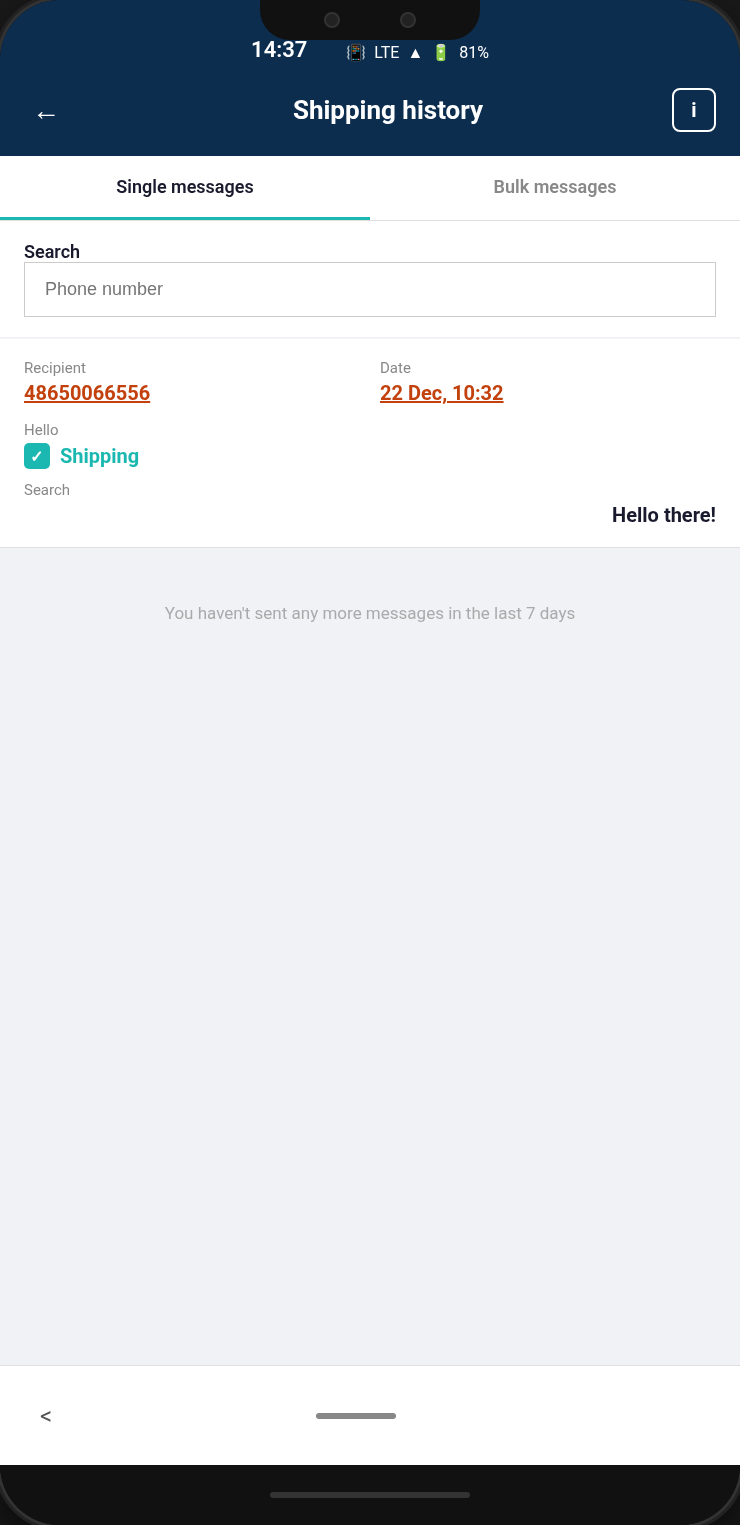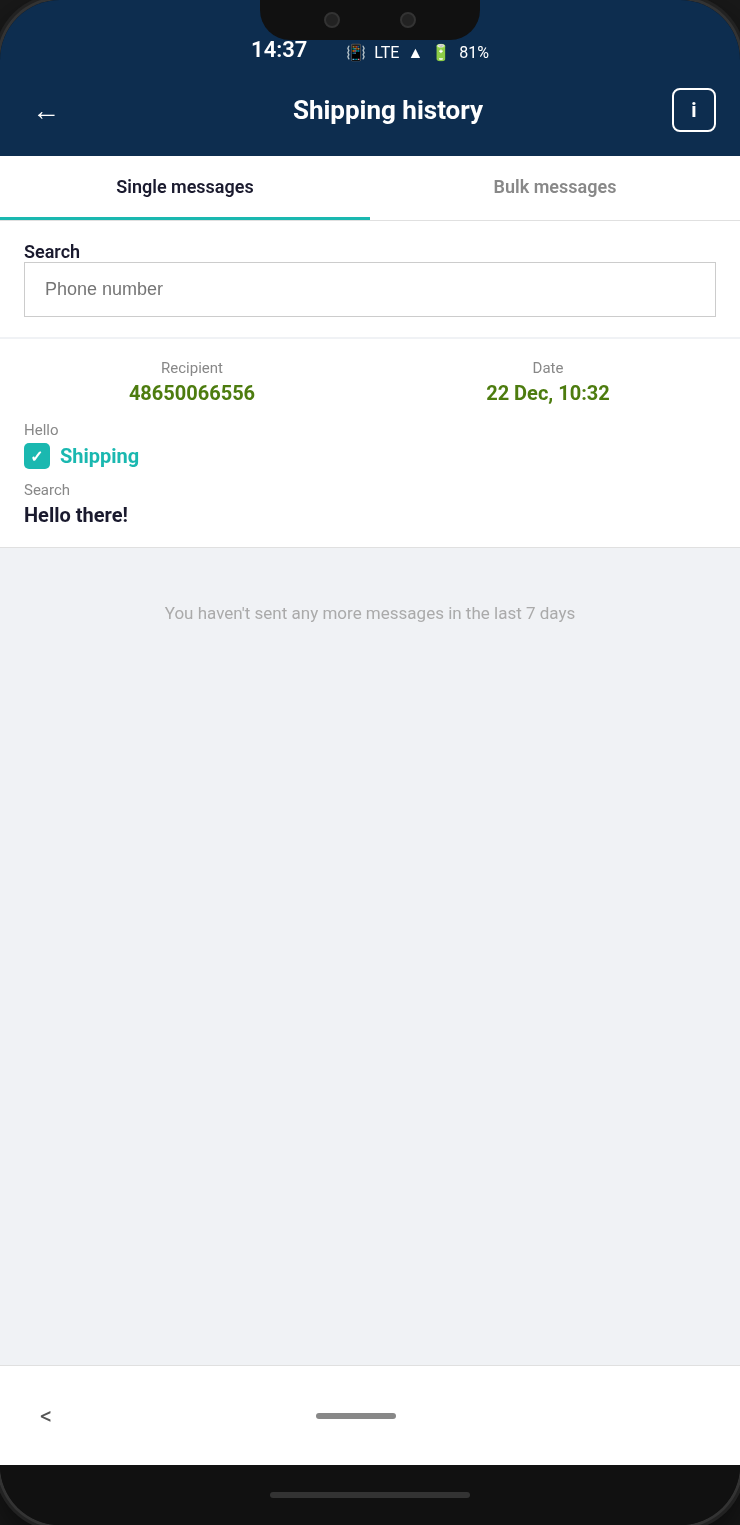--- a/index.html
+++ b/index.html
@@ -177,37 +177,37 @@
     .message-card {
       background: white;
       margin-top: 2px;
       padding: 20px 24px;
     }
 
     .message-row {
       display: flex;
       gap: 20px;
       margin-bottom: 16px;
-      text-align: center;
     }
 
     .message-field {
       flex: 1;
     }
 
     .field-label {
       font-size: 15px;
       color: #888;
       margin-bottom: 4px;
     }
 
     .field-value {
       font-size: 20px;
       font-weight: 700;
-      color: #4d7c0f;
+      color: #c2410c;
+      text-decoration: underline;
     }
 
     .status-row {
       margin-bottom: 12px;
     }
 
     .status-badge {
       display: flex;
       align-items: center;
       gap: 10px;
@@ -231,20 +231,21 @@
       font-weight: 700;
       color: #1ab8b0;
     }
 
     .content-row {}
 
     .content-value {
       font-size: 20px;
       font-weight: 700;
       color: #1a1a2e;
+      text-align: right;
     }
 
     
     .empty-area {
       flex: 1;
       background: #f0f2f5;
       display: flex;
       align-items: flex-start;
       justify-content: center;
       padding-top: 55px;

